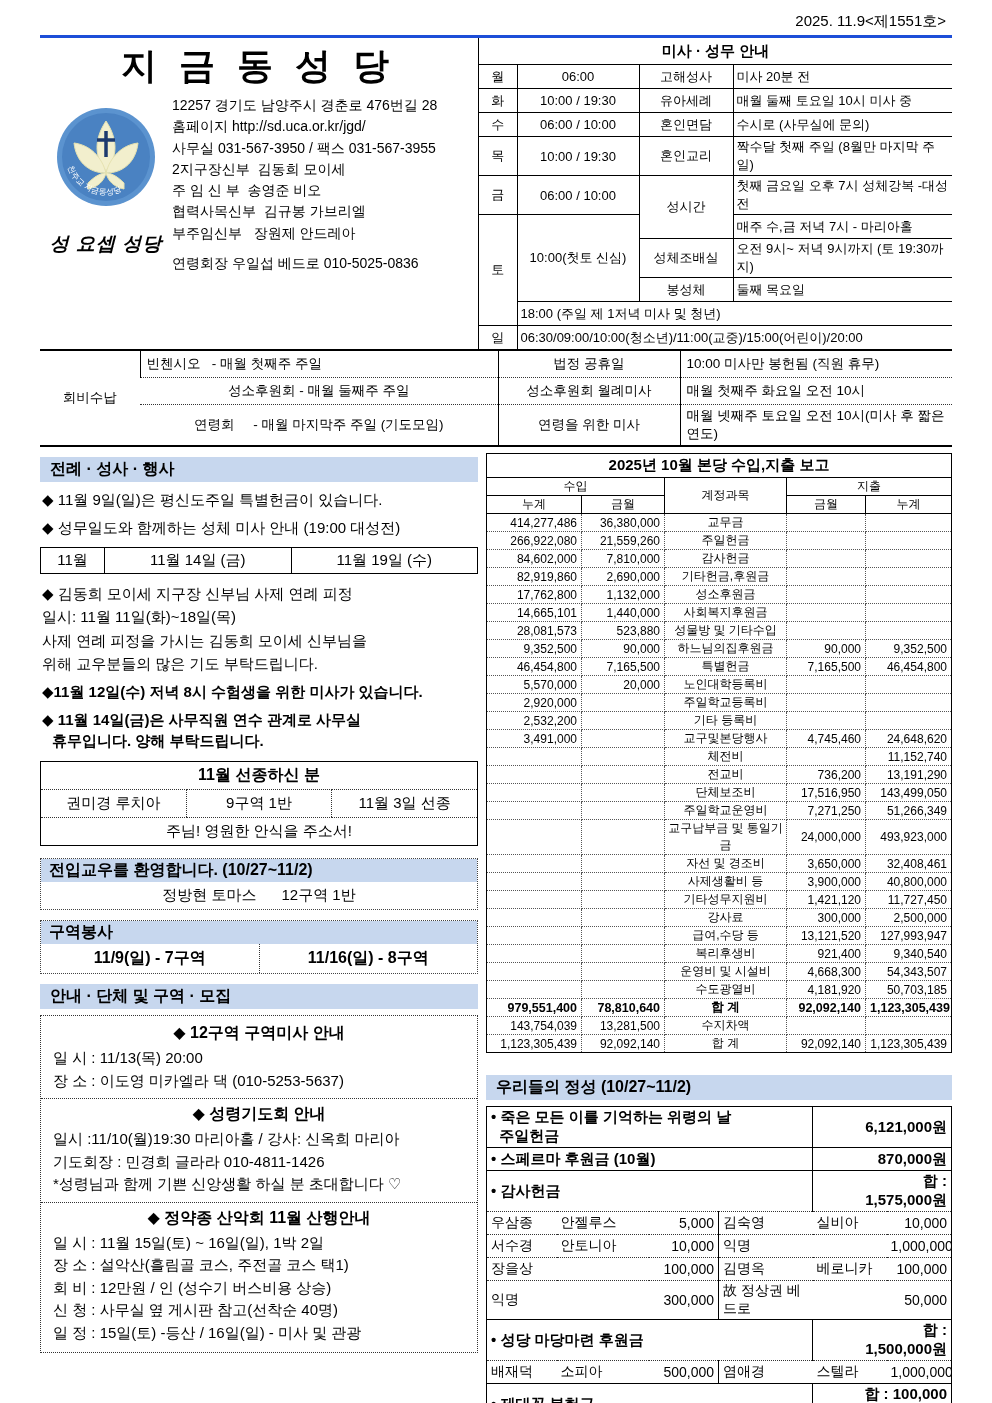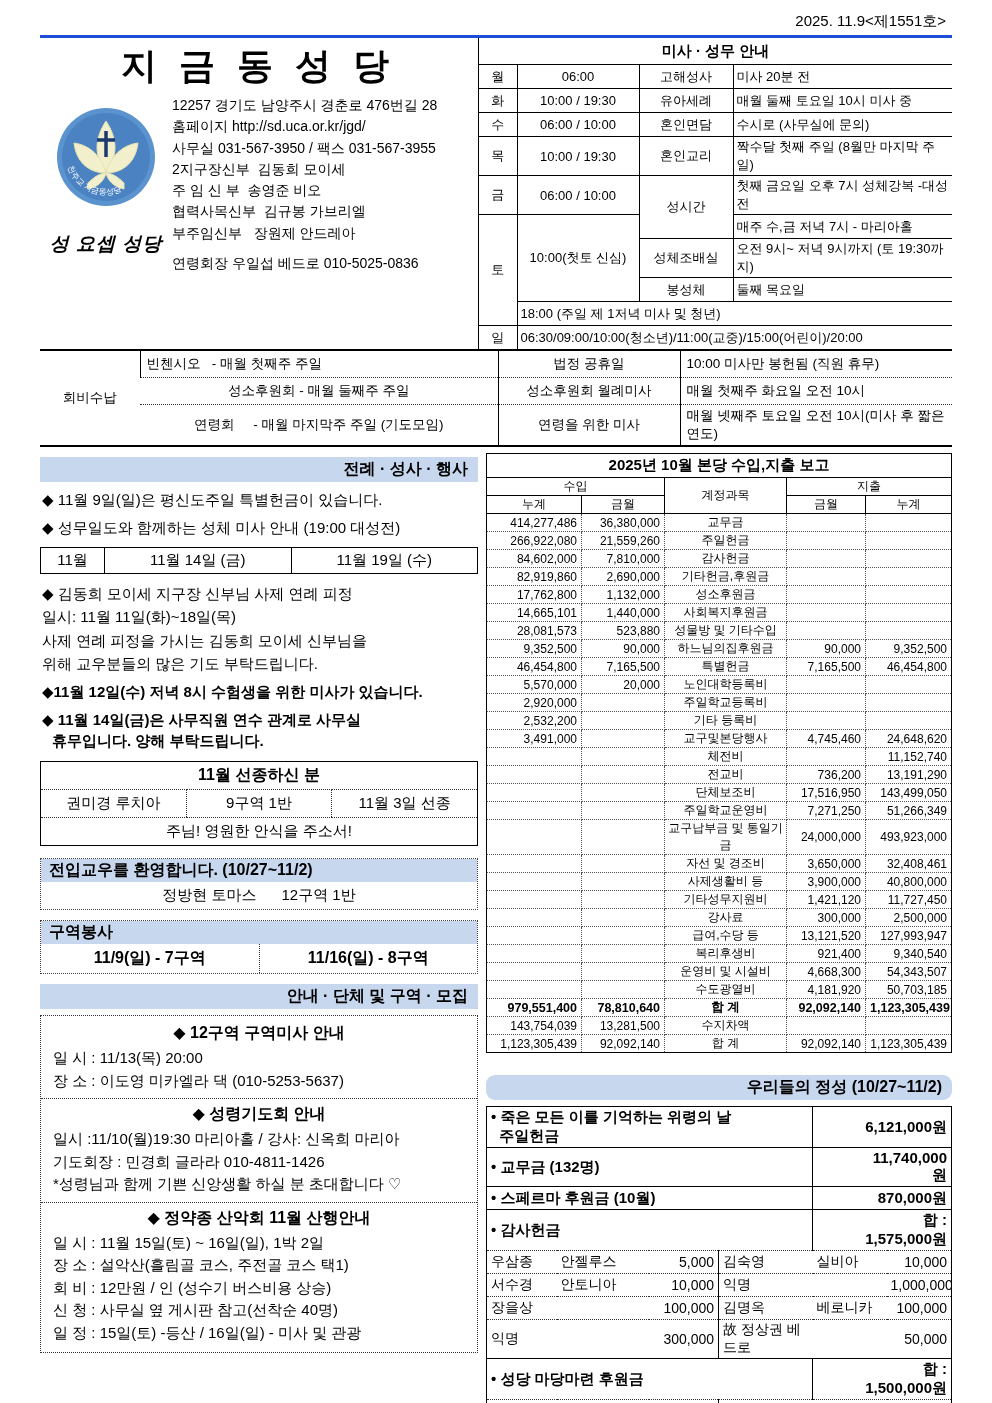--- a/index.html
+++ b/index.html
@@ -42,21 +42,21 @@
   .dues td{border-left:1px solid #000;padding:2px 6px;height:22px;}
   .dues td:first-child{border-left:0;text-align:center;}
   .dues tr + tr td{border-top:1px dotted #333;}
   .dues .c3{text-align:center;}
 
   
   .columns{display:flex;gap:8px;margin-top:6px;align-items:flex-start;}
   .col-left{width:438px;flex:none;}
   .col-right{flex:1;min-width:0;}
 
-  .sec-bar{background:#c7d7ee;font-weight:bold;font-size:16px;padding:2px 10px;margin:4px 0 6px;text-align:right;}
+  .sec-bar{background:#c7d7ee;font-weight:bold;font-size:16px;padding:2px 10px;margin:4px 0 6px;}
   .bullet{font-size:15px;margin:9px 2px;}
   .bold{font-weight:bold;}
   .hour-table{width:100%;margin:8px 0 10px;table-layout:fixed;}
   .hour-table td{border:1.5px solid #000;text-align:center;font-size:15px;padding:3px 0;}
   .retreat p{margin:3px 2px;font-size:15px;line-height:1.35;}
 
   .deceased{width:100%;border:1.5px solid #000;margin:10px 0 12px;table-layout:fixed;}
   .deceased td{text-align:center;font-size:15px;height:25px;}
   .deceased .ttl{font-weight:bold;font-size:16px;border-bottom:1px dotted #333;}
   .deceased .nm td{border-bottom:1px dotted #333;}
@@ -544,40 +544,36 @@
             <tr>
               <td class="num">1,123,305,439</td>
               <td class="num">92,092,140</td>
               <td class="acct">합 계</td>
               <td class="num">92,092,140</td>
               <td class="num">1,123,305,439</td>
             </tr>
           </tbody>
       </table>
 
-      <div class="sec-bar" style="margin-top:22px;border-radius:9px;">우리들의 정성 (10/27~11/2)</div>
+      <div class="sec-bar" style="margin-top:22px;">우리들의 정성 (10/27~11/2)</div>
       <table class="off">
         <colgroup>
             <col style="width:70px">
             <col style="width:92px">
             <col style="width:70px">
             <col style="width:94px">
             <col style="width:74px">
             <col>
           </colgroup>
         <tbody id="off-body">
             <tr>
               <td class="off-label" colspan="4">• 죽은 모든 이를 기억하는 위령의 날<br>&nbsp;&nbsp;주일헌금</td>
               <td class="off-amt" colspan="2">6,121,000원</td>
             </tr>
             <tr>
-              <td class="off-label" colspan="4">• 교무금 (132명)</td>
-              <td class="off-amt" colspan="2">11,740,000원</td>
-            </tr>
-            <tr>
               <td class="off-label" colspan="4">• 스페르마 후원금 (10월)</td>
               <td class="off-amt" colspan="2">870,000원</td>
             </tr>
             <tr>
               <td class="off-label" colspan="4">• 감사헌금</td>
               <td class="off-amt" colspan="2">합 : 1,575,000원</td>
             </tr>
             <tr>
               <td>우삼종</td>
               <td>안젤루스</td>

